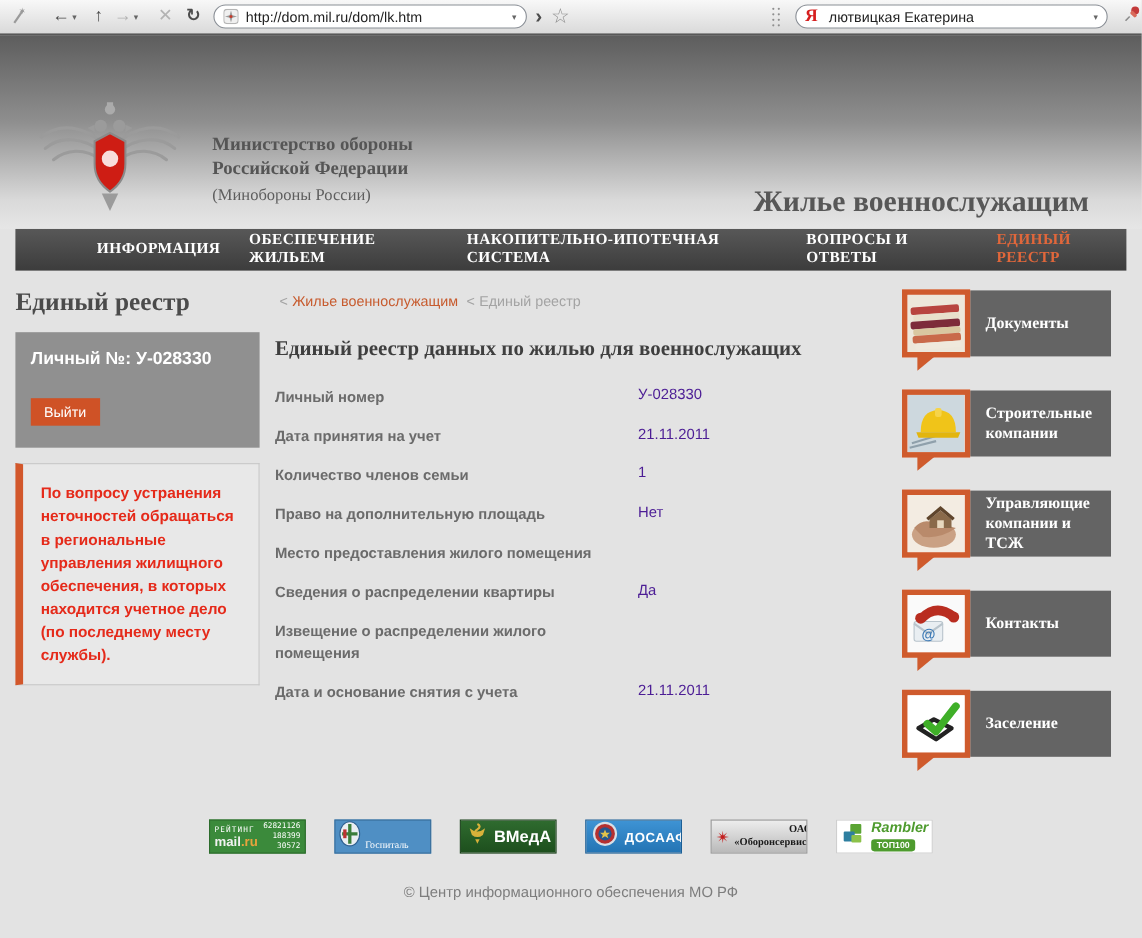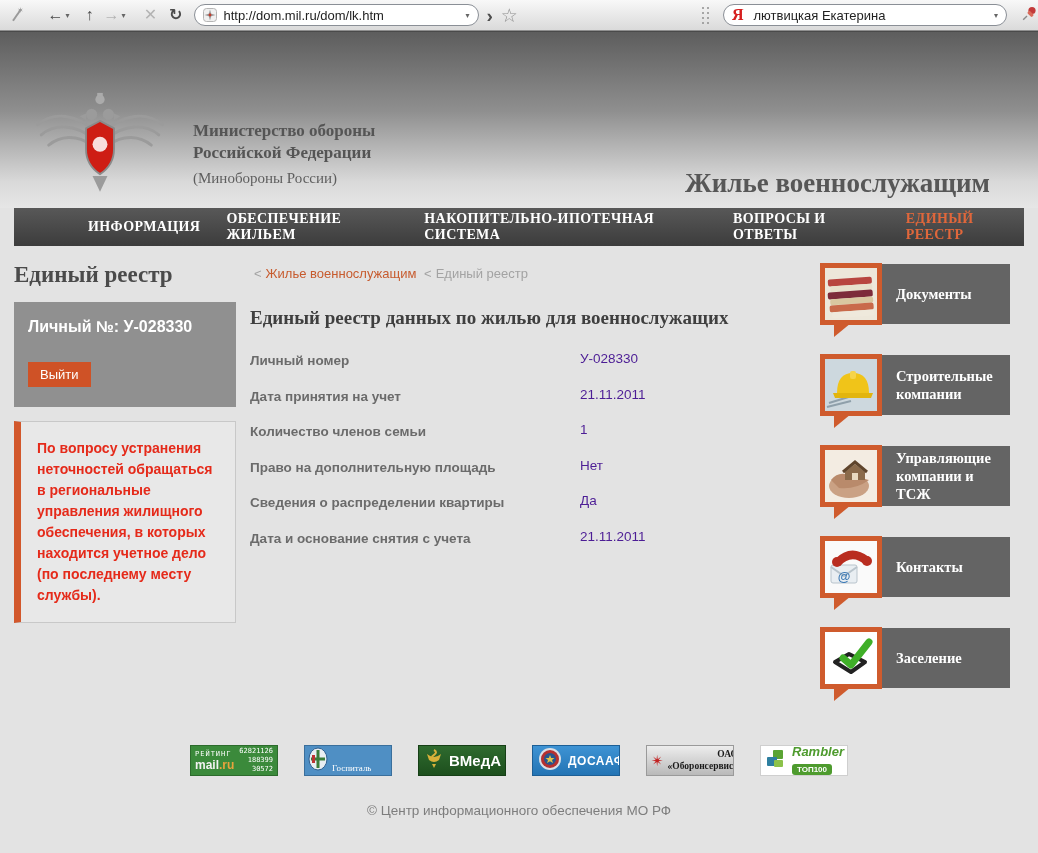--- a/index.html
+++ b/index.html
@@ -233,22 +233,30 @@
     </div>
     <div class="row">
       <span class="lbl">Количество членов семьи</span>
       <span class="val">1</span>
     </div>
     <div class="row">
       <span class="lbl">Право на дополнительную площадь</span>
       <span class="val">Нет</span>
     </div>
     <div class="row">
+      <span class="lbl">Место предоставления жилого помещения</span>
+      <span class="val"></span>
+    </div>
+    <div class="row">
       <span class="lbl">Сведения о распределении квартиры</span>
       <span class="val">Да</span>
+    </div>
+    <div class="row">
+      <span class="lbl" style="width:250px">Извещение о распределении жилого помещения</span>
+      <span class="val" style="margin-left:80px"></span>
     </div>
     <div class="row">
       <span class="lbl">Дата и основание снятия с учета</span>
       <span class="val">21.11.2011</span>
     </div>
   </div>
 
   <div class="col-right">
     <div class="ql">
       <span class="ql-thumb">

